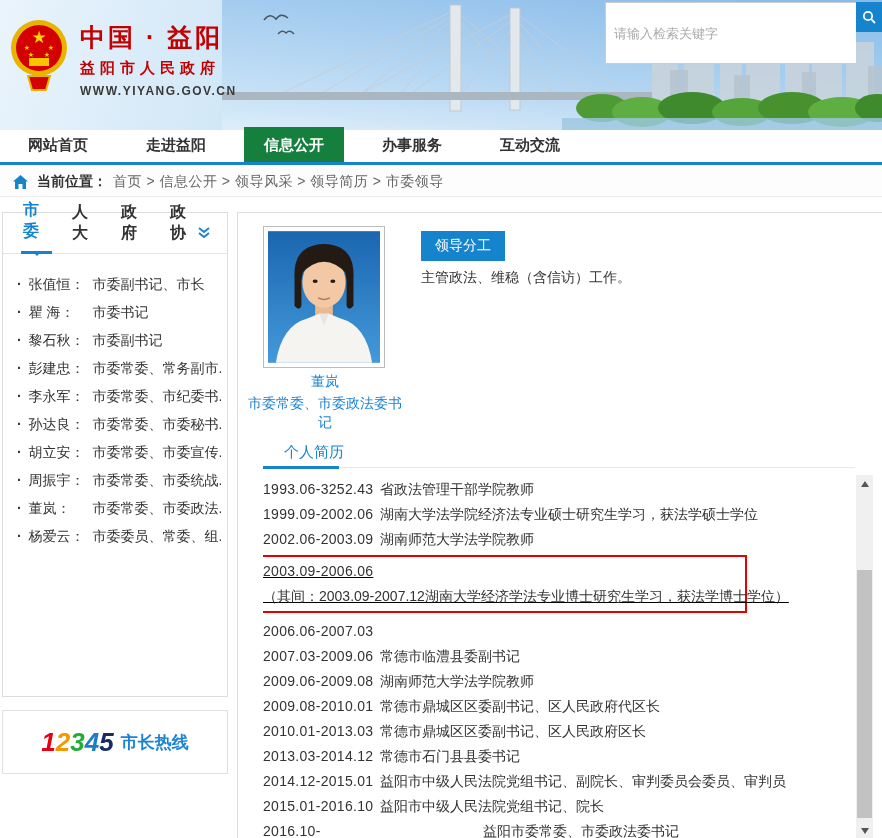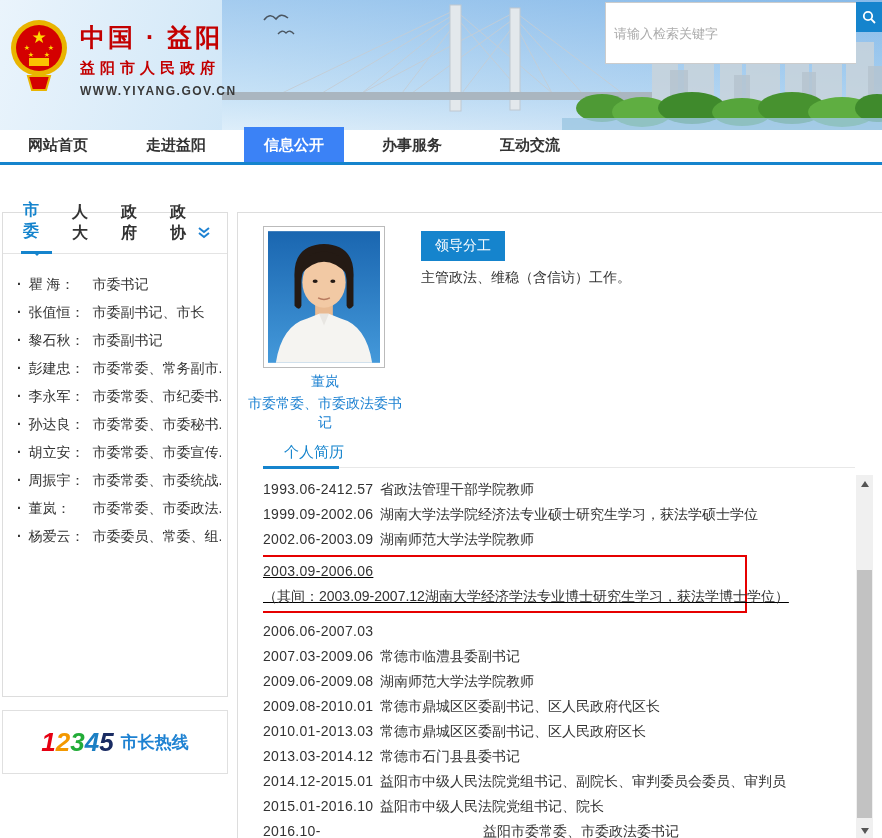--- a/index.html
+++ b/index.html
@@ -15,21 +15,21 @@
   .brand-title{font-size:25px;font-weight:bold;color:#c30000;letter-spacing:3px;line-height:30px;}
   .brand-sub{font-size:15px;font-weight:bold;color:#c30000;letter-spacing:5px;margin-top:7px;}
   .brand-url{font-size:12px;font-weight:bold;color:#3a3a3a;letter-spacing:1.5px;margin-top:6px;}
   .gulls{position:absolute;left:262px;top:8px;}
 
   
   .nav{position:absolute;left:0;top:130px;width:882px;height:35px;background:#fff;
     border-bottom:3px solid #1584cd;display:flex;align-items:flex-end;padding-left:8px;box-sizing:border-box;}
   .nav-item{height:35px;line-height:35px;padding:0 20px;font-size:15px;font-weight:bold;color:#333;
     cursor:pointer;white-space:nowrap;margin-right:18px;}
-  .nav-item.active{background:#3b82f6;color:#fff;}
+  .nav-item.active{background:#15803d;color:#fff;}
   .search{position:absolute;left:605px;top:2px;width:277px;height:30px;display:flex;}
   .search-input{flex:1;height:28px;border:1px solid #ccc;border-right:none;padding:16px 8px;
     font-size:13px;color:#333;outline:none;background:#fff;}
   .search-input::placeholder{color:#aaa;}
   .search-btn{width:26px;height:30px;background:#1584cd;border:none;cursor:pointer;
     display:flex;align-items:center;justify-content:center;padding:0;}
 
   
   .crumbbar{position:absolute;left:0;top:168px;width:882px;height:29px;background:#fdfdfd;
     border-bottom:1px solid #ececec;display:flex;align-items:center;padding-left:12px;box-sizing:border-box;}
@@ -199,44 +199,51 @@
   <div class="search">
     <input class="search-input" type="text" placeholder="请输入检索关键字" style="">
     <button class="search-btn">
       <svg width="14" height="14" viewBox="0 0 14 14">
         <circle cx="6" cy="6" r="4.2" fill="none" stroke="#fff" stroke-width="1.8"></circle>
         <line x1="9.2" y1="9.2" x2="13" y2="13" stroke="#fff" stroke-width="1.8"></line>
       </svg>
     </button>
   </div>
 
+  <div class="crumbbar">
+    <svg width="17" height="16" viewBox="0 0 17 16">
+      <path d="M8.5 1 L16 7.5 L14 7.5 L14 15 L10.5 15 L10.5 10 L6.5 10 L6.5 15 L3 15 L3 7.5 L1 7.5 Z" fill="#1584cd"></path>
+    </svg>
+    <span class="crumb-prefix">当前位置：</span>
+    <span class="crumb-path">首页 &gt; 信息公开 &gt; 领导风采 &gt; 领导简历 &gt; 市委领导</span>
+  </div>
 
   <div class="sidebar">
     <div class="s-tabs">
 
     <div class="s-tab active">
           <span>市委</span>
         </div>
         <div class="s-tab">
           <span>人大</span>
         </div>
         <div class="s-tab">
           <span>政府</span>
         </div>
         <div class="s-tab">
           <span>政协</span>
         </div>
       </div>
     <ul class="leaders">
 
     <li class="leader">
+          <span class="l-name">张值恒：</span><span class="l-title">市委副书记、市长</span>
+        </li>
+        <li class="leader">
           <span class="l-name">瞿 海：</span><span class="l-title">市委书记</span>
-        </li>
-        <li class="leader">
-          <span class="l-name">张值恒：</span><span class="l-title">市委副书记、市长</span>
         </li>
         <li class="leader">
           <span class="l-name">黎石秋：</span><span class="l-title">市委副书记</span>
         </li>
         <li class="leader">
           <span class="l-name">彭建忠：</span><span class="l-title">市委常委、常务副市...</span>
         </li>
         <li class="leader">
           <span class="l-name">李永军：</span><span class="l-title">市委常委、市纪委书...</span>
         </li>
@@ -300,21 +307,21 @@
     <div class="leader-name">董岚</div>
     <div class="leader-title">市委常委、市委政法委书记</div>
 
     <div class="profile-tab">个人简历</div>
     <div class="tab-line"></div>
     <div class="tab-line-blue"></div>
 
     <div class="resume">
 
     <div class="r-row">
-          <span class="r-period">1993.06-2412.57</span>
+          <span class="r-period">1993.06-3252.43</span>
           <span class="r-pos">省政法管理干部学院教师</span>
         </div>
         <div class="r-row">
           <span class="r-period">1999.09-2002.06</span>
           <span class="r-pos">湖南大学法学院经济法专业硕士研究生学习，获法学硕士学位</span>
         </div>
         <div class="r-row">
           <span class="r-period">2002.06-2003.09</span>
           <span class="r-pos">湖南师范大学法学院教师</span>
         </div>

